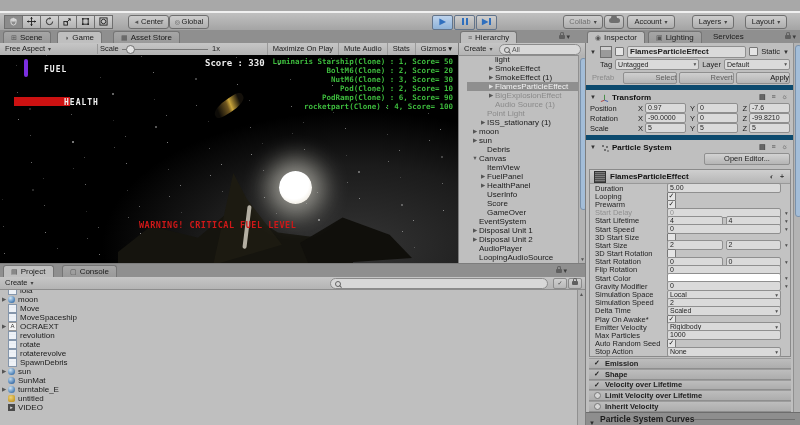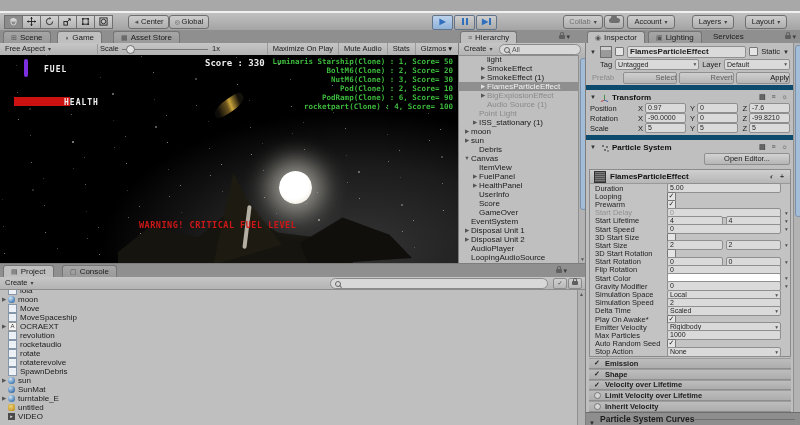--- a/index.html
+++ b/index.html
@@ -93,21 +93,21 @@
   .mag{width:4px;height:4px;border:1px solid #666;border-radius:50%;position:relative;flex:none;}
   .mag::after{content:'';position:absolute;width:3px;height:1px;background:#666;
        transform:rotate(45deg);right:-2px;bottom:-1px;}
   .search-text{font-size:7px;color:#555;line-height:9px;}
   .v-scroll{position:absolute;width:7px;background:#b3b3b3;border-left:1px solid #909090;}
   .v-thumb{position:absolute;left:1px;width:5px;background:#a3bdd8;border:1px solid #7a92ac;border-radius:3px;}
   .scroll-arrow{position:absolute;font-size:5px;color:#555;}
   
   .hierarchy-panel{position:absolute;left:458px;top:43px;width:127px;height:220px;background:#bfbfbf;
        border-left:1px solid #7d7d7d;overflow:hidden;}
-  .h-list{position:absolute;left:0;top:12px;right:7px;bottom:0;overflow:hidden;}
+  .h-list{position:absolute;left:0;top:12px;right:7px;bottom:0;overflow:hidden;padding-left:8px;}
   .h-row{height:9px;line-height:9px;font-size:8px;color:#1a1a1a;white-space:nowrap;display:flex;align-items:center;}
   .h-row.disabled{color:#8a8a8a;}
   .h-row.selected{background:#8f8f8f;color:#f2f2f2;}
   .h-arrow{width:8px;flex:none;font-size:5.5px;color:#555;text-align:center;}
   .h-row.selected .h-arrow{color:#ddd;}
   
   .project-panel{position:absolute;left:0;top:263px;width:585px;height:162px;background:#bfbfbf;
        border-top:1px solid #7d7d7d;}
   .p-tabs{position:absolute;left:0;top:0;width:100%;height:13px;background:#8f8f8f;}
   .p-list{position:absolute;left:0;top:26px;width:240px;bottom:0;overflow:hidden;}
@@ -551,25 +551,20 @@
           <span class="p-label">OCRAEXT</span>
         </div>
         <div class="p-row">
           <span class="p-arrow"></span>
           <span class="pi pi-script"></span>
           <span class="p-label">revolution</span>
         </div>
         <div class="p-row">
           <span class="p-arrow"></span>
           <span class="pi pi-script"></span>
-          <span class="p-label">rocketaudio</span>
-        </div>
-        <div class="p-row">
-          <span class="p-arrow"></span>
-          <span class="pi pi-script"></span>
           <span class="p-label">rotate</span>
         </div>
         <div class="p-row">
           <span class="p-arrow"></span>
           <span class="pi pi-script"></span>
           <span class="p-label">rotaterevolve</span>
         </div>
         <div class="p-row">
           <span class="p-arrow"></span>
           <span class="pi pi-script"></span>

